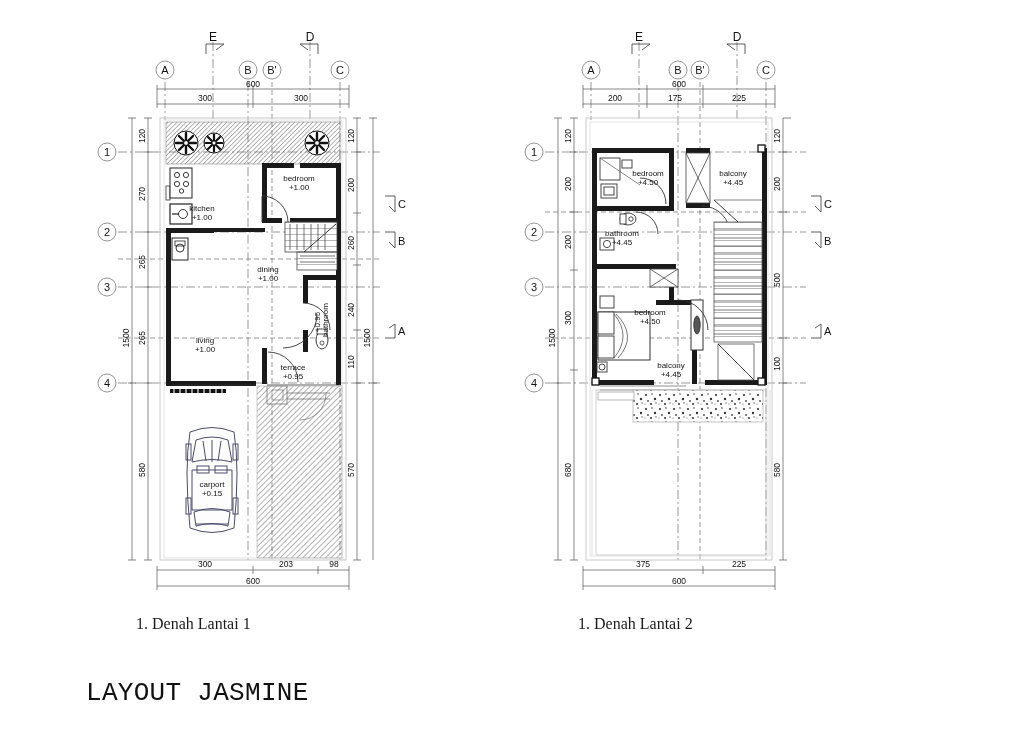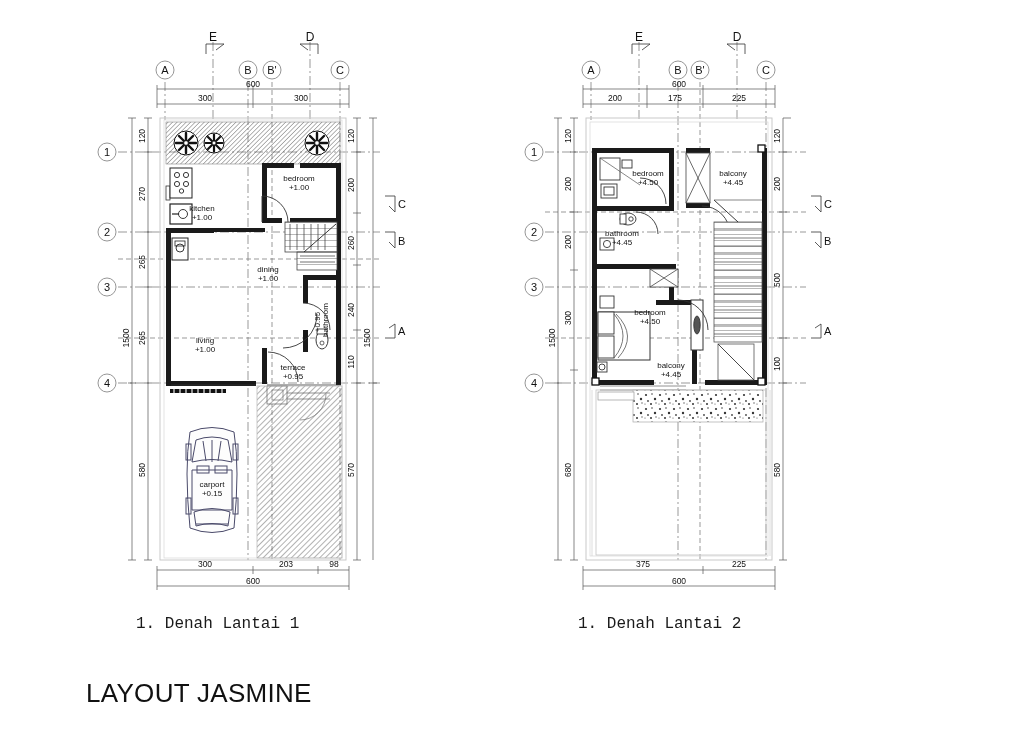--- a/index.html
+++ b/index.html
@@ -25,33 +25,33 @@
     position: absolute;
     left: 0; top: 0;
     width: 1024px;
     height: 750px;
   }
   .cap {
     position: absolute;
     font-size: 16px;
     color: #1a1a1a;
     white-space: nowrap;
-    font-family: Liberation Mono, monospace;
+    font-family: Liberation Serif, serif;
   }
   #caption-floor-1 { left: 136px; top: 615px; }
   #caption-floor-2 { left: 578px; top: 615px; }
   #sheet-title {
     position: absolute;
     left: 86px;
     top: 678px;
     font-size: 26px;
     letter-spacing: 0.3px;
     color: #111111;
     white-space: nowrap;
-    font-family: Liberation Sans, sans-serif;
+    font-family: Liberation Mono, monospace;
   }
 </style>
 </head>
 <body>
 
 <div id="sheet">
 
   <svg class="plan" viewBox="0 0 1024 750">
     <defs>
       <pattern id="hatch45" width="5" height="5" patternTransform="rotate(45)" patternUnits="userSpaceOnUse">

